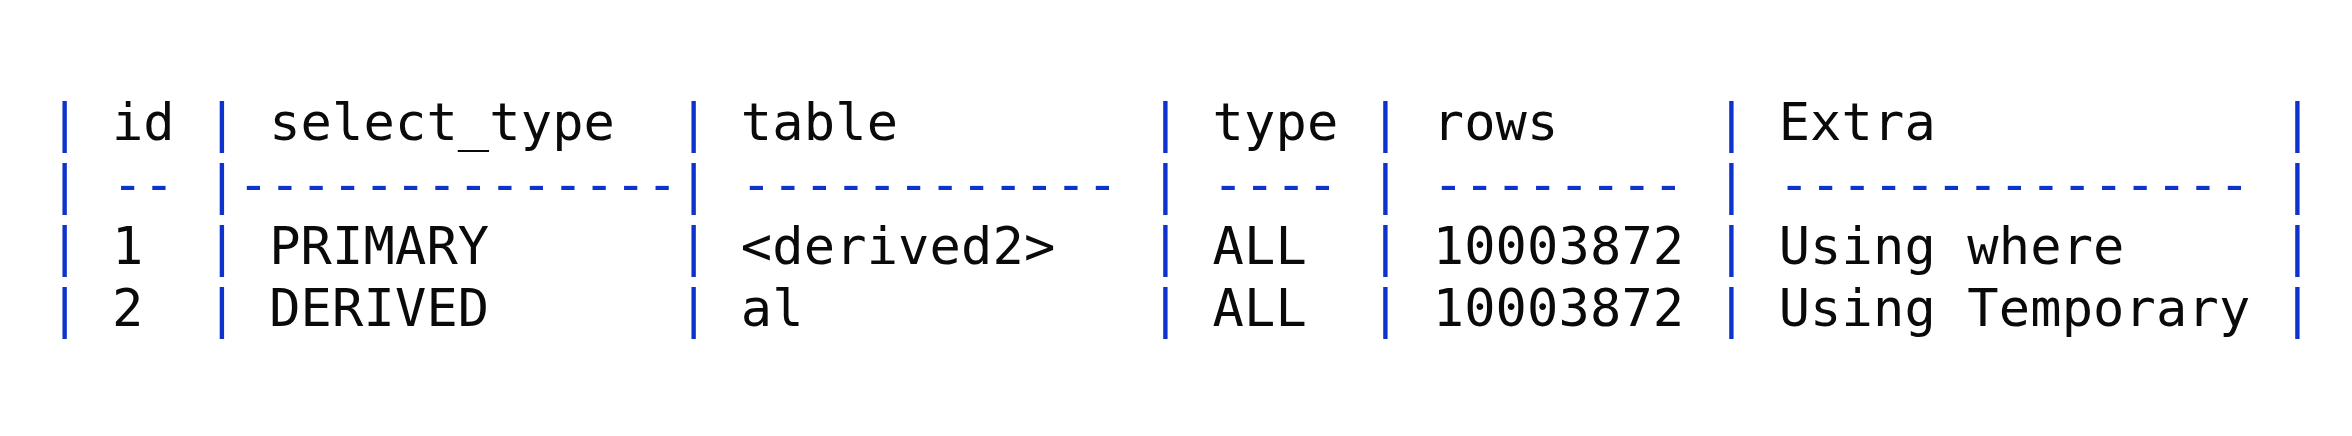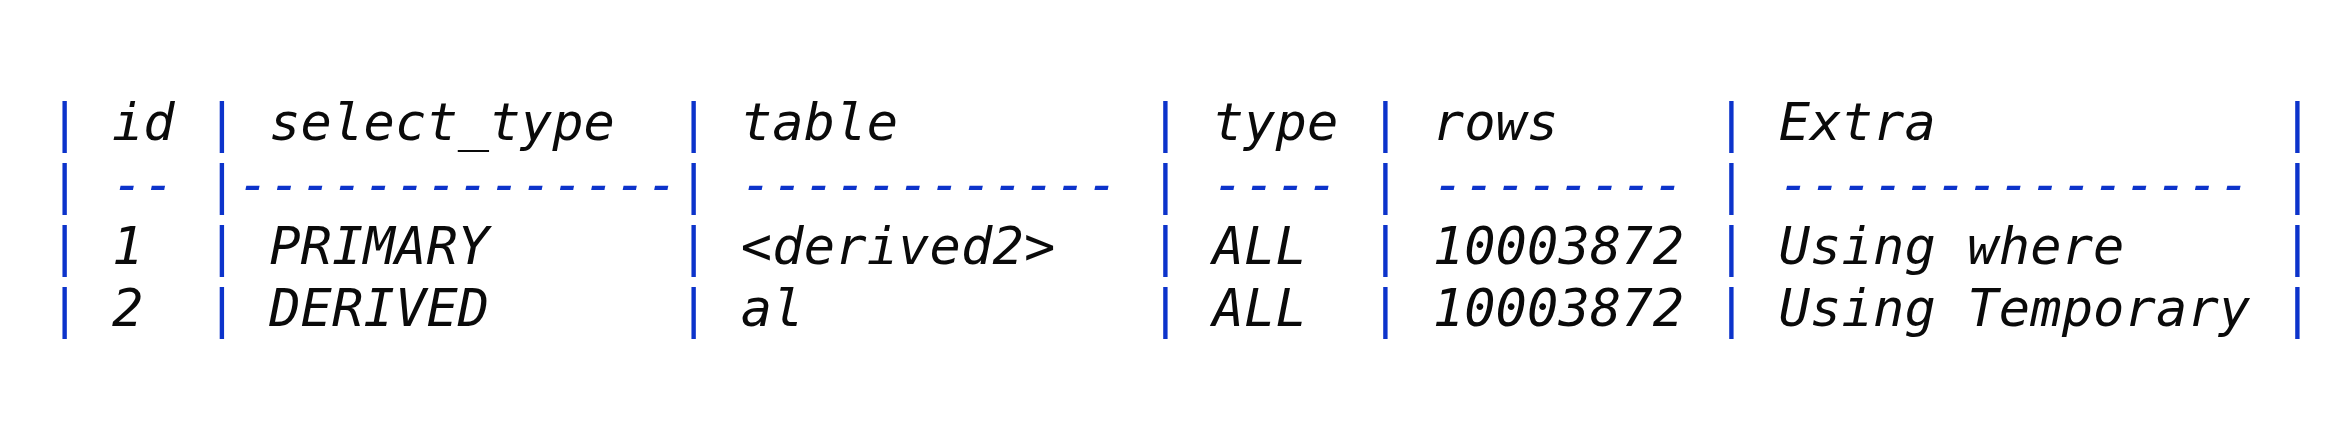--- a/index.html
+++ b/index.html
@@ -17,21 +17,20 @@
   pre.terminal {
     position: absolute;
     left: 49px;
     top: 91px;
     margin: 0;
     font-family: "DejaVu Sans Mono", monospace;
     font-size: 52px;
     line-height: 62px;
     letter-spacing: 0.14px;
     white-space: pre;
-    font-style: italic;
   }
   .line { height: 62px; }
   .frame { color: var(--frame-color, #0c33cb); }
   .text  { color: var(--text-color, #0a0a0a); }
 </style>
 </head>
 <body>
 
 <div class="canvas">
   <pre class="terminal" id="terminal"><div class="line"><span class="frame">|</span><span class="text"> id </span><span class="frame">|</span><span class="text"> select_type  </span><span class="frame">|</span><span class="text"> table        </span><span class="frame">|</span><span class="text"> type </span><span class="frame">|</span><span class="text"> rows     </span><span class="frame">|</span><span class="text"> Extra           </span><span class="frame">|</span></div><div class="line"><span class="frame">| -- |--------------| ------------ | ---- | -------- | --------------- |</span></div><div class="line"><span class="frame">|</span><span class="text"> 1  </span><span class="frame">|</span><span class="text"> PRIMARY      </span><span class="frame">|</span><span class="text"> &lt;derived2&gt;   </span><span class="frame">|</span><span class="text"> ALL  </span><span class="frame">|</span><span class="text"> 10003872 </span><span class="frame">|</span><span class="text"> Using where     </span><span class="frame">|</span></div><div class="line"><span class="frame">|</span><span class="text"> 2  </span><span class="frame">|</span><span class="text"> DERIVED      </span><span class="frame">|</span><span class="text"> al           </span><span class="frame">|</span><span class="text"> ALL  </span><span class="frame">|</span><span class="text"> 10003872 </span><span class="frame">|</span><span class="text"> Using Temporary </span><span class="frame">|</span></div></pre>

